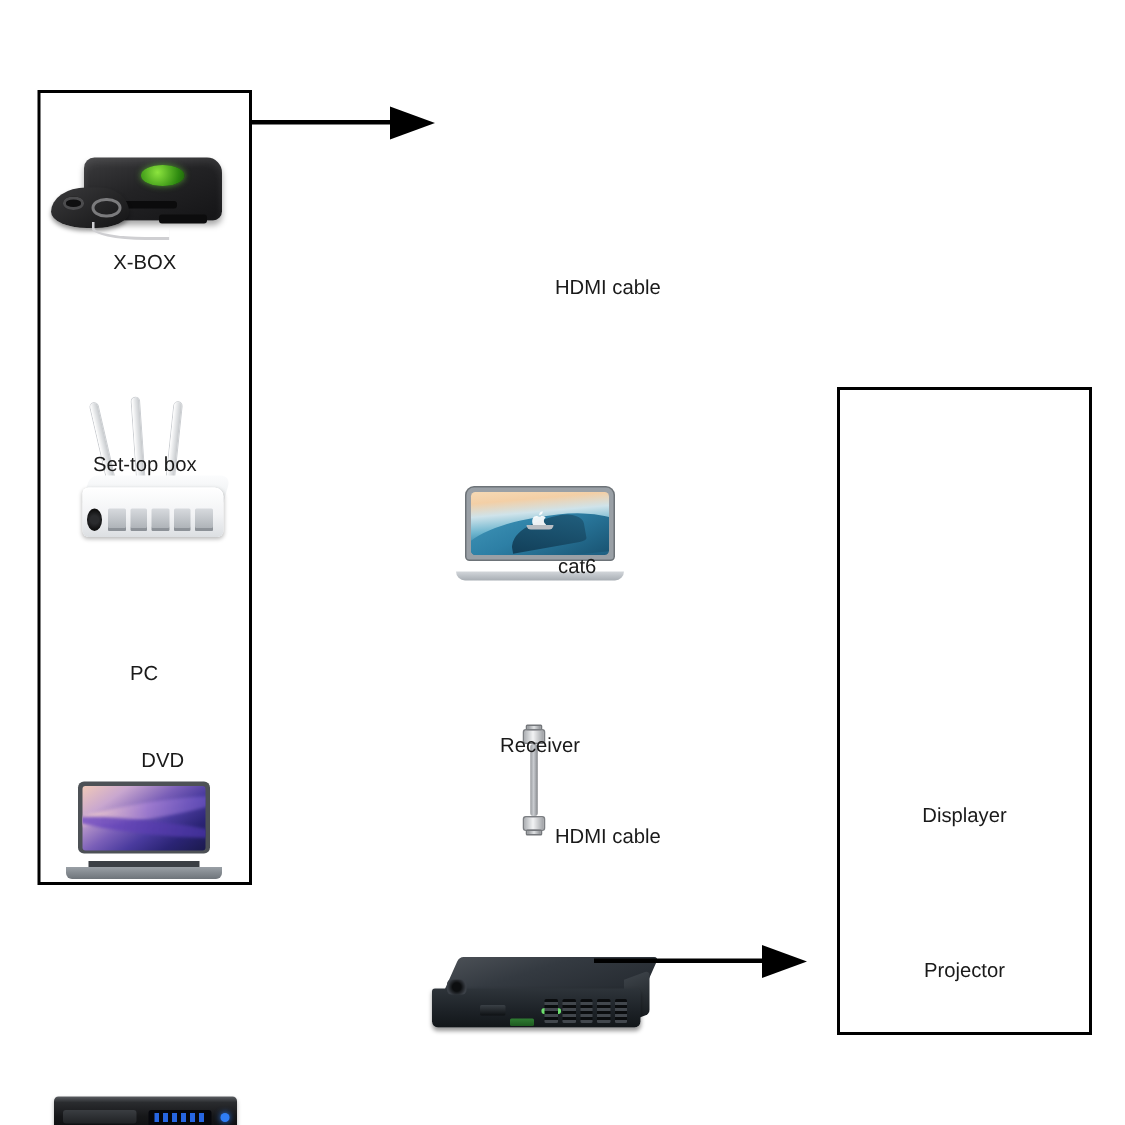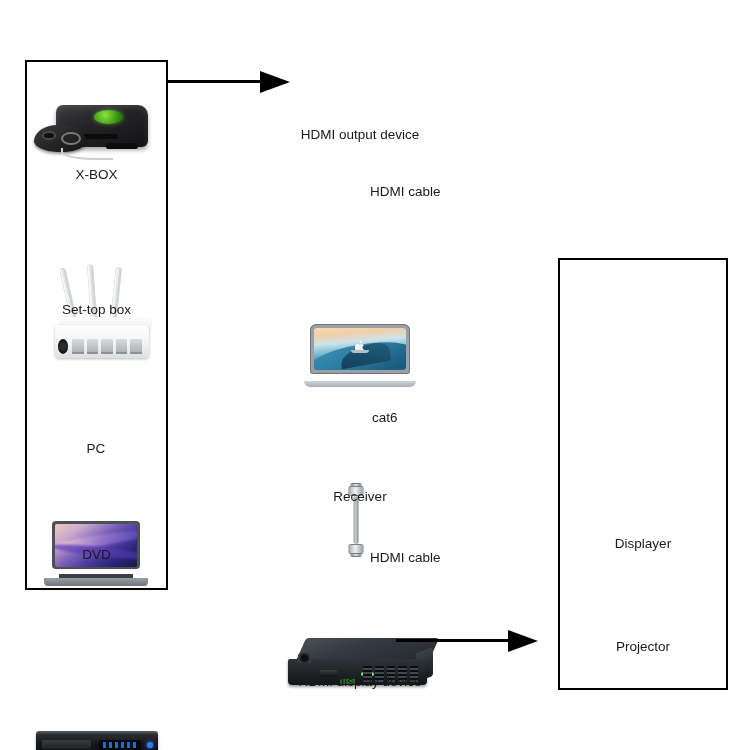--- a/index.html
+++ b/index.html
@@ -198,39 +198,38 @@
 
   <div class="abs dvd" style="left:36px;top:498px;width:122px;height:36px;">
     <div class="body"></div>
     <div class="tray"></div>
     <div class="disp">
         <b></b>
       </div>
     <div class="led"></div>
 
   </div>
-  <div class="abs label" style="left:25px;top:548px;width:143px;">DVD</div>
+  <div class="abs label" style="left:25px;top:500px;width:143px;padding-left:12px;">DVD</div>
 
   <div class="arrow-line" style="left:168px;top:80px;width:100px;"></div>
   <div class="arrow-head" style="left:260px;top:70.5px;"></div>
 
   <div class="abs laptop" style="left:304px;top:58px;width:112px;height:62px;">
     <div class="lid">
         <div class="screen">
       <div class="wave"></div>
           <div class="wave2"></div>
       <svg class="apple-glyph apple" viewBox="0 0 24 28">
         <path fill="#ffffff" d="M17.6 14.9c0-3.2 2.6-4.7 2.7-4.8-1.5-2.2-3.8-2.5-4.6-2.5-2-.2-3.8 1.1-4.8 1.1-1 0-2.5-1.1-4.1-1.1-2.1 0-4 1.2-5.1 3.1-2.2 3.8-.6 9.4 1.5 12.5 1 1.5 2.3 3.2 3.9 3.1 1.6-.1 2.2-1 4.1-1 1.9 0 2.4 1 4.1 1 1.7 0 2.8-1.5 3.8-3 1.2-1.7 1.7-3.4 1.7-3.5-.1 0-3.2-1.3-3.2-4.9zM14.6 4.6C15.5 3.5 16.1 2 15.9.5c-1.3.1-2.8.9-3.7 1.9-.8.9-1.5 2.5-1.3 3.9 1.4.2 2.8-.7 3.7-1.7z"></path>
       </svg>
     </div>
       </div>
     <div class="notch"></div>
     <div class="base"></div>
   </div>
-  <div class="abs label" style="left:260px;top:128px;width:200px;">HDMI output device</div>
 
   <div class="abs cable" style="left:345px;top:157px;width:22px;height:68px;">
     <div class="tip top"></div>
     <div class="plug top"></div>
     <div class="wire"></div>
     <div class="plug bot"></div>
     <div class="tip bot"></div>
   </div>
   <div class="abs label" style="left:370px;top:185px;width:120px;text-align:left;">HDMI cable</div>
 
@@ -243,27 +242,26 @@
     <div class="green"></div>
     <div class="led" style="left:50%;"></div>
     <div class="led" style="left:56%;"></div>
     <div class="vent" style="left:52%;"></div>
     <div class="vent" style="left:60%;"></div>
     <div class="vent" style="left:68%;"></div>
     <div class="vent" style="left:76%;"></div>
     <div class="vent" style="left:84%;"></div>
   </div>
 
-  <div class="abs label" style="left:372px;top:371px;width:80px;text-align:left;margin-top:40px;">cat6</div>
+  <div class="abs label" style="left:372px;top:371px;width:80px;text-align:left;">cat6</div>
 
   <div class="abs label" style="left:260px;top:490px;width:200px;">Receiver</div>
 
   <div class="abs label" style="left:370px;top:551px;width:120px;text-align:left;">HDMI cable</div>
 
-  <div class="abs label" style="left:255px;top:675px;width:210px;">HDMI display device</div>
 
   <div class="arrow-line" style="left:396px;top:639px;width:120px;"></div>
   <div class="arrow-head" style="left:508px;top:629.5px;"></div>
 
   <div class="groupbox" style="left:558px;top:258px;width:170px;height:432px;"></div>
 
 
   <div class="abs label" style="left:558px;top:537px;width:170px;">Displayer</div>
 
   <div class="abs label" style="left:558px;top:640px;width:170px;">Projector</div>

